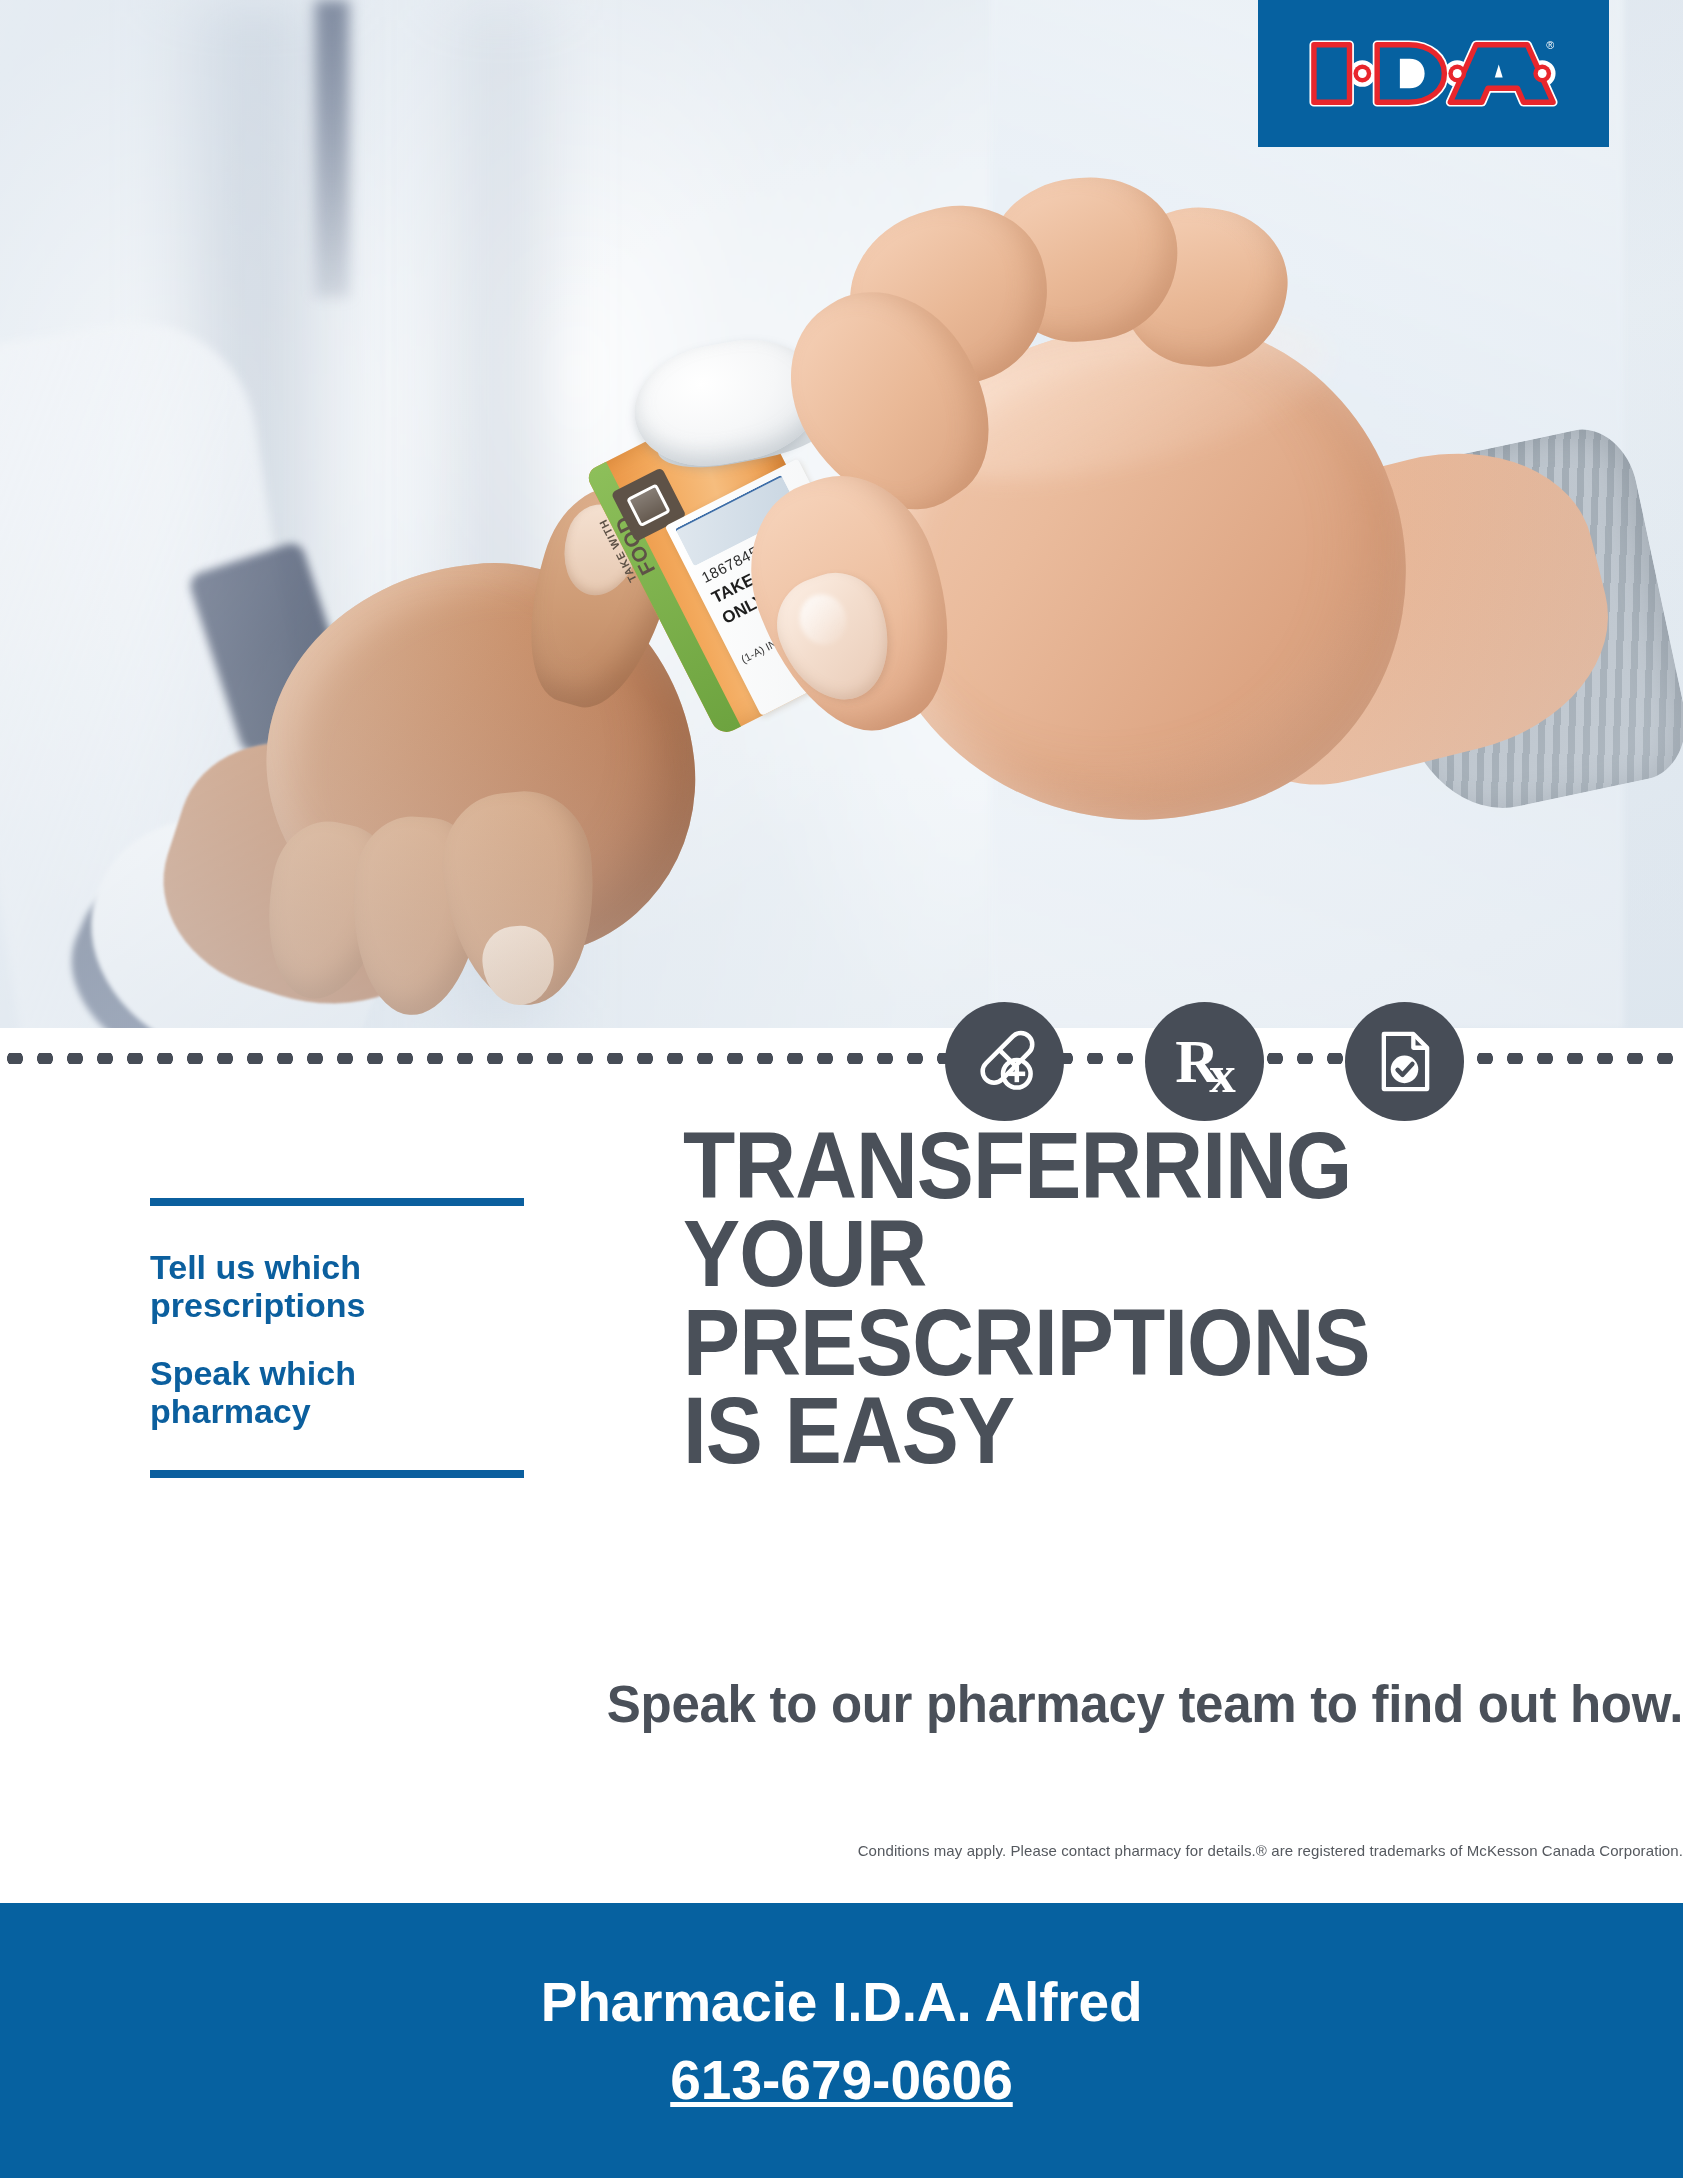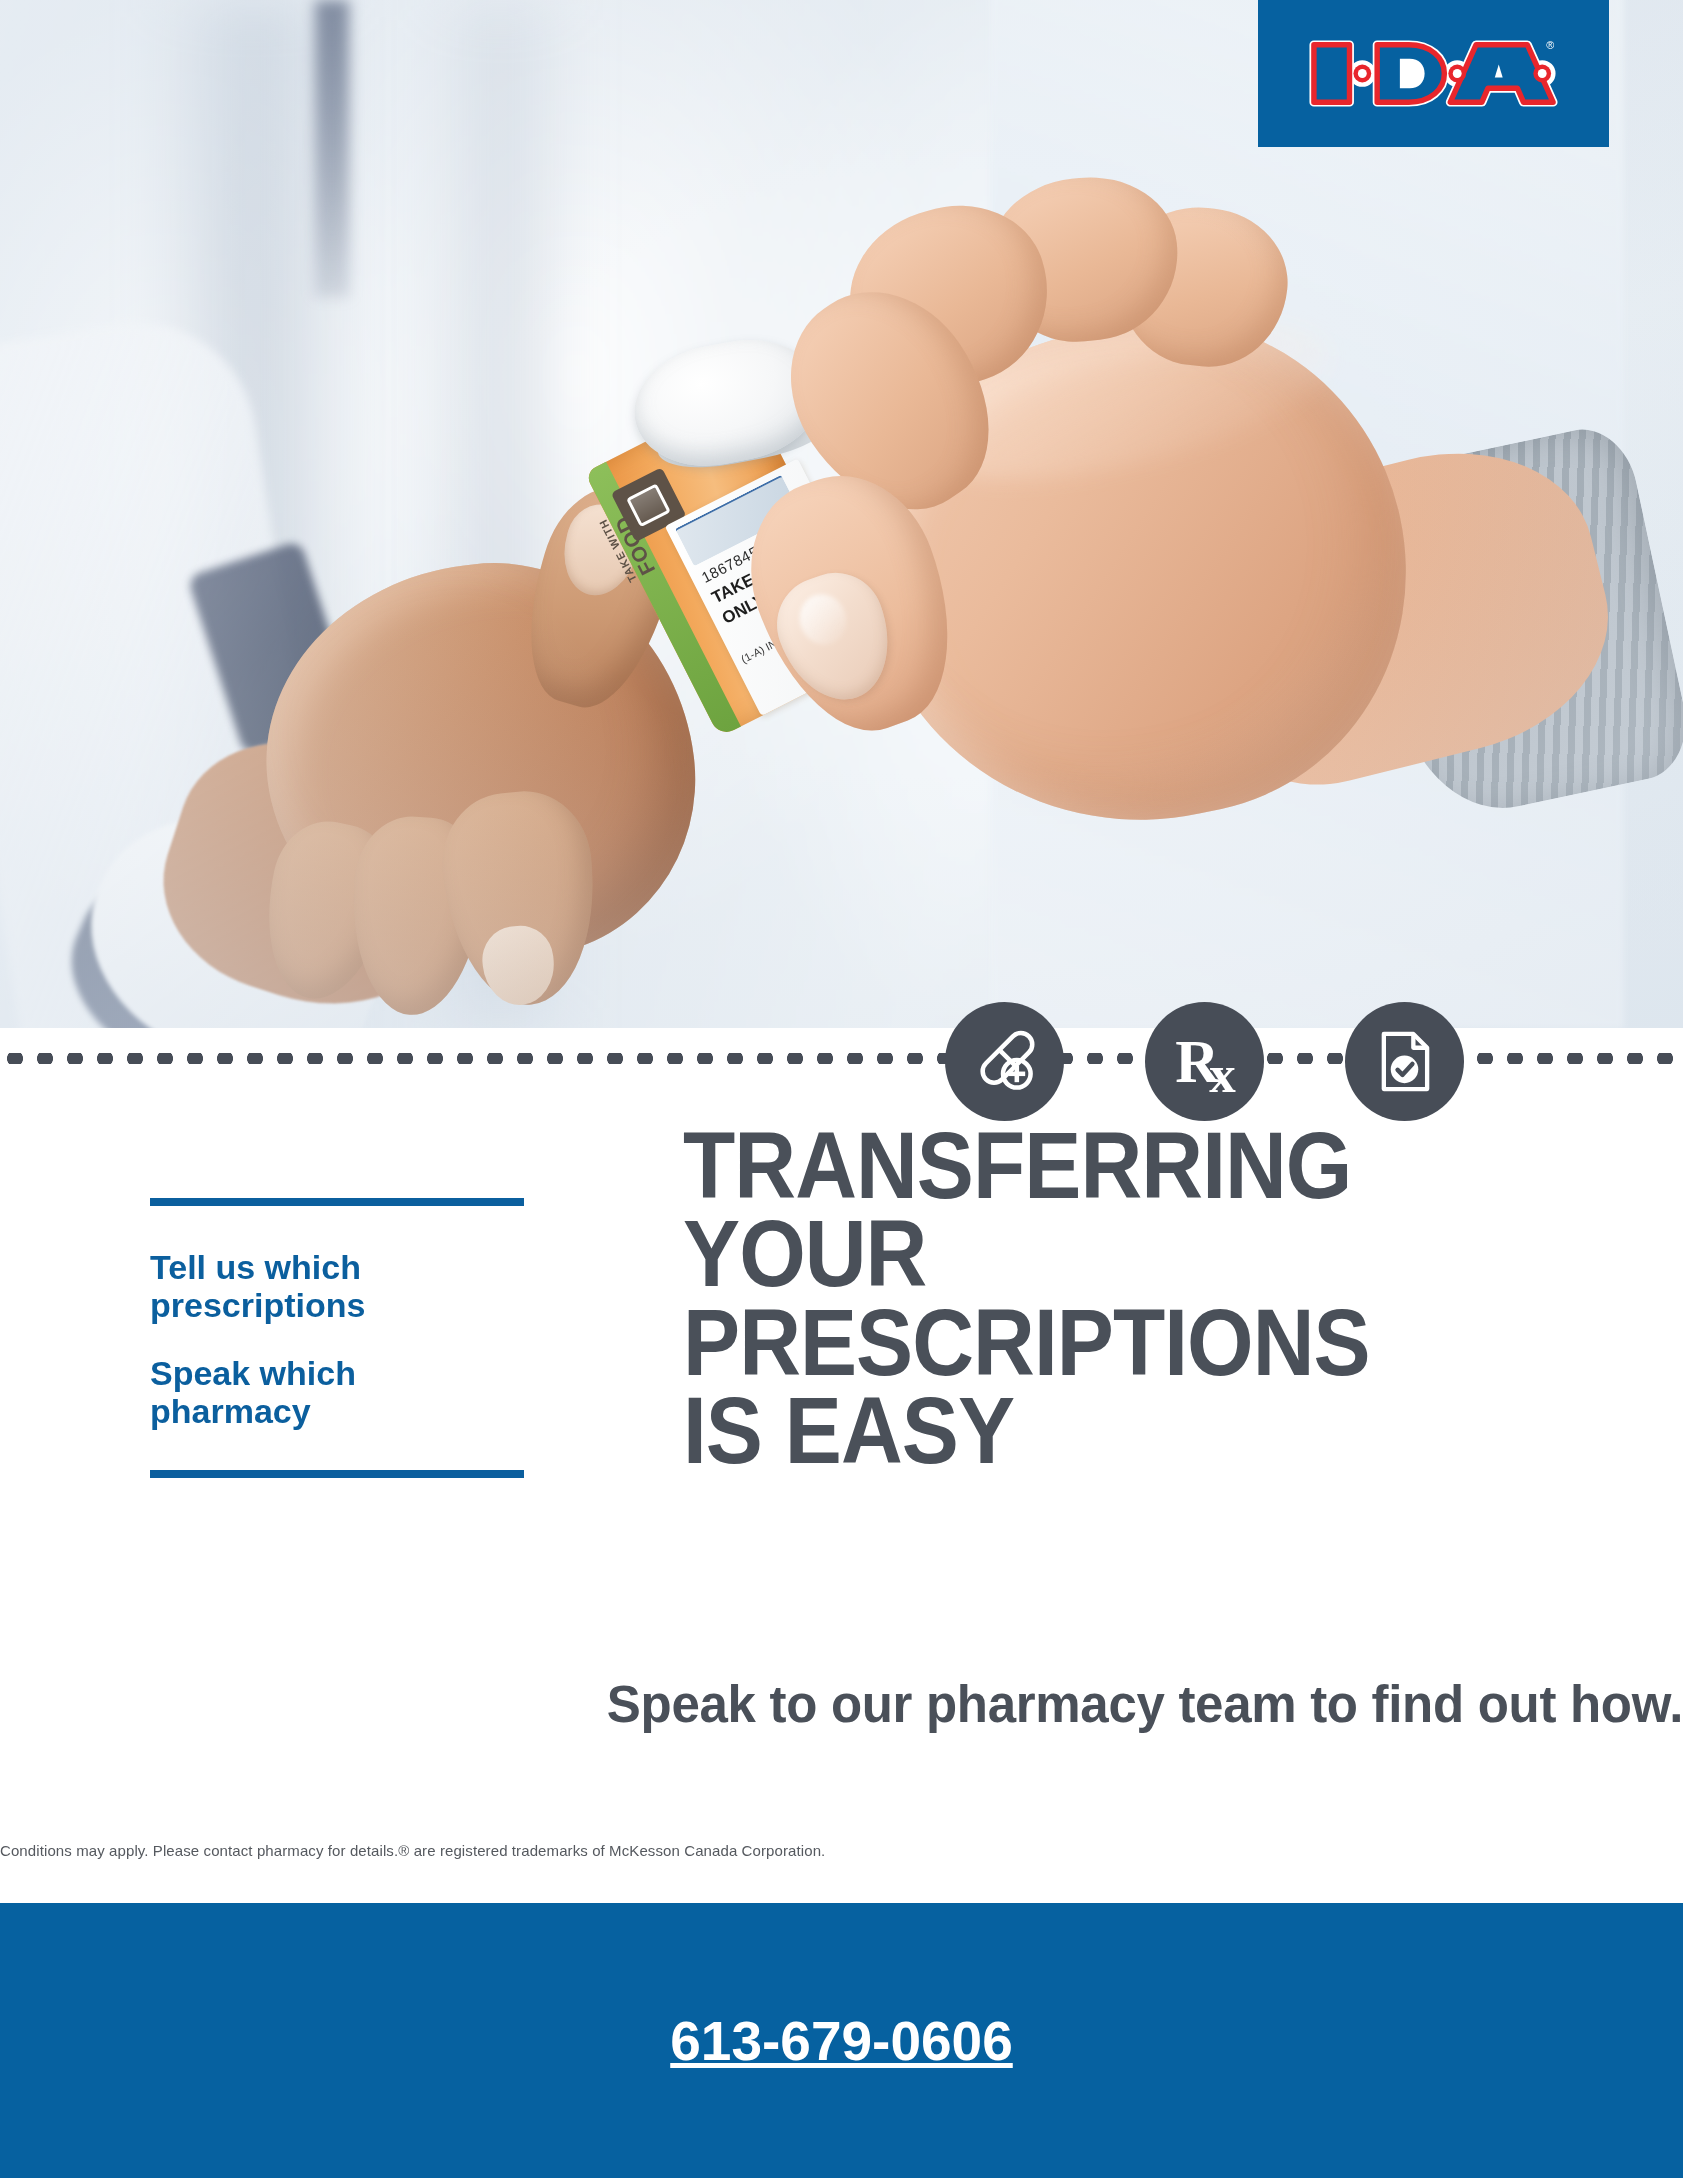--- a/index.html
+++ b/index.html
@@ -337,21 +337,21 @@
     position:absolute; left:0; top:554px; width:1683px;
     text-align:right;
     color:#4A5059;
     font-weight:bold;
     font-size:51px;
     letter-spacing:-0.3px;
   }
 
   .legal {
     position:absolute; left:0; top:721px; width:1683px;
-    text-align:left;
+    text-align:right;
     color:#55595f;
     font-size:15px;
     letter-spacing:0.1px;
   }
 
   
   .footer {
     position:absolute; left:0; top:1903px; width:1683px; height:275px;
     background:#0661A0;
     display:flex; flex-direction:column;
@@ -510,15 +510,16 @@
       <span>IS EASY</span>
     </div>
 
   </div>
 
   <div class="subhead">Speak to our pharmacy team to find out how.</div>
   <div class="legal">Conditions may apply.  Please contact pharmacy for details.® are registered trademarks of McKesson Canada Corporation.</div>
 </div>
 
 <div class="footer">
+  <div class="footer-name">Pharmacie I.D.A. Alfred</div>
   <div class="footer-phone">613-679-0606</div>
 </div>
 
 
 </body></html>

